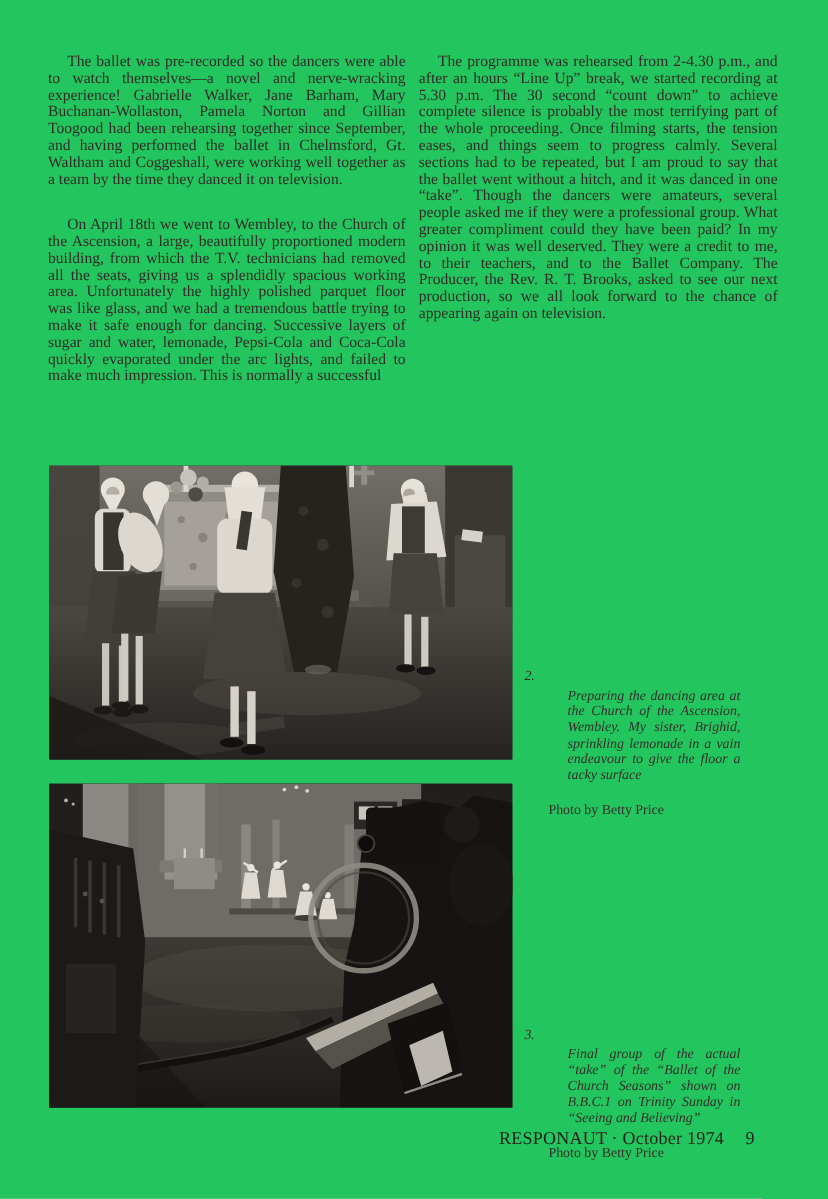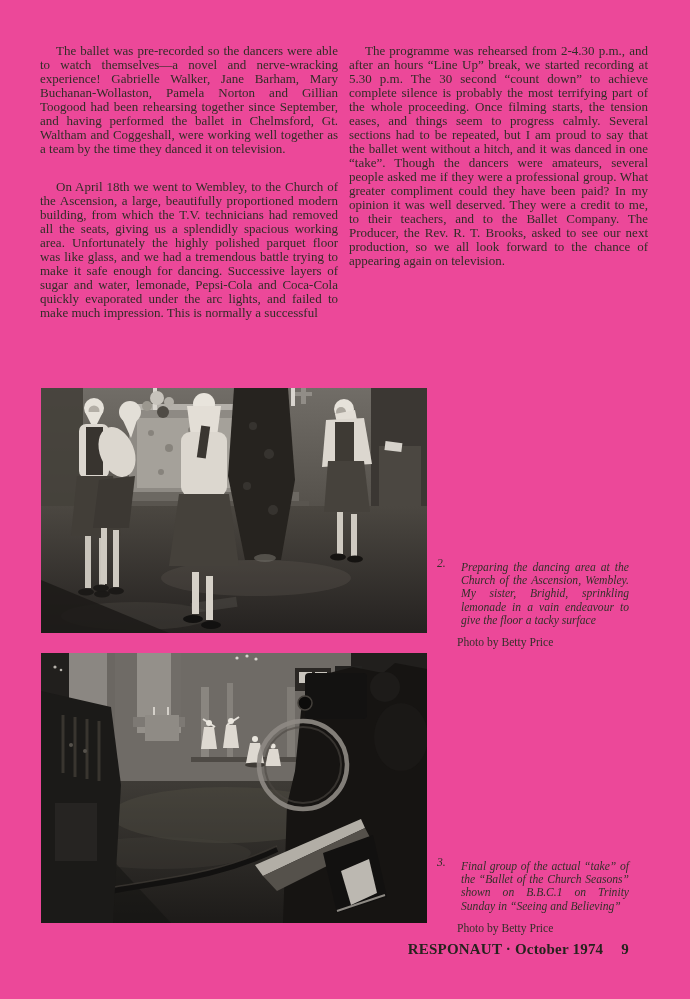--- a/index.html
+++ b/index.html
@@ -1,18 +1,18 @@
 <!DOCTYPE html>
 <html><head>
 <meta charset="utf-8">
 <style>
   html,body{margin:0;padding:0;background:#c9c6bf;}
   .page{
     position:relative;width:690px;height:999px;margin:0 auto;
-    background:#ec4899;
+    background:#22c55e;
     font-family:"Liberation Serif","DejaVu Serif",serif;
     color:#312d27;overflow:hidden;
   }
   
   .col{position:absolute;top:44px;text-align:justify;font-size:13px;line-height:14px;}
   .col-left{left:40px;width:298px;}
   .col-right{left:349px;width:299px;}
   .col p{margin:0;}
   p.indent{text-indent:16px;}
   p.gap{margin-top:24px;}
@@ -20,25 +20,25 @@
   .photo{position:absolute;left:41px;margin:0;padding:0;background:#35322e;}
   .photo svg{display:block;}
   .photo-1{top:388px;width:386px;height:245px;}
   .photo-2{top:653px;width:386px;height:270px;}
   
   .caption{position:absolute;display:flex;font-size:11.6px;line-height:13.2px;color:#34302a;}
   .caption-1{left:437px;top:557px;width:196px;}
   .caption-2{left:437px;top:856px;width:196px;}
   .cap-num{flex:0 0 20px;font-style:italic;}
   .cap-body{flex:1;}
-  .cap-text{margin:4px;font-style:italic;text-align:justify;}
+  .cap-text{margin:16px;font-style:italic;text-align:justify;}
   .cap-credit{margin:9px 0 0 0;font-style:normal;}
   
   .footer{position:absolute;top:941px;left:348px;width:281px;text-align:right;
-          font-weight:bold;font-size:15px;letter-spacing:.2px;color:#26231e;}
+          font-weight:normal;font-size:15px;letter-spacing:.2px;color:#26231e;}
   .footer-page{margin-left:18px;}
 </style>
 </head>
 <body>
 
 <div class="page">
 
   <div class="col col-left">
     <p class="indent">The ballet was pre-recorded so the dancers were able to watch themselves—a novel and nerve-wracking experience!  Gabrielle Walker, Jane Barham, Mary Buchanan-Wollaston, Pamela Norton and Gillian Toogood had been rehearsing together since September, and having performed the ballet in Chelmsford, Gt. Waltham and Coggeshall, were working well together as a team by the time they danced it on television.</p>
     <p class="indent gap">On April 18th we went to Wembley, to the Church of the Ascension, a large, beautifully proportioned modern building, from which the T.V. technicians had removed all the seats, giving us a splendidly spacious working area.  Unfortunately the highly polished parquet floor was like glass, and we had a tremendous battle trying to make it safe enough for dancing.  Successive layers of sugar and water, lemonade, Pepsi-Cola and Coca-Cola quickly evaporated under the arc lights, and failed to make much impression.  This is normally a successful</p>

